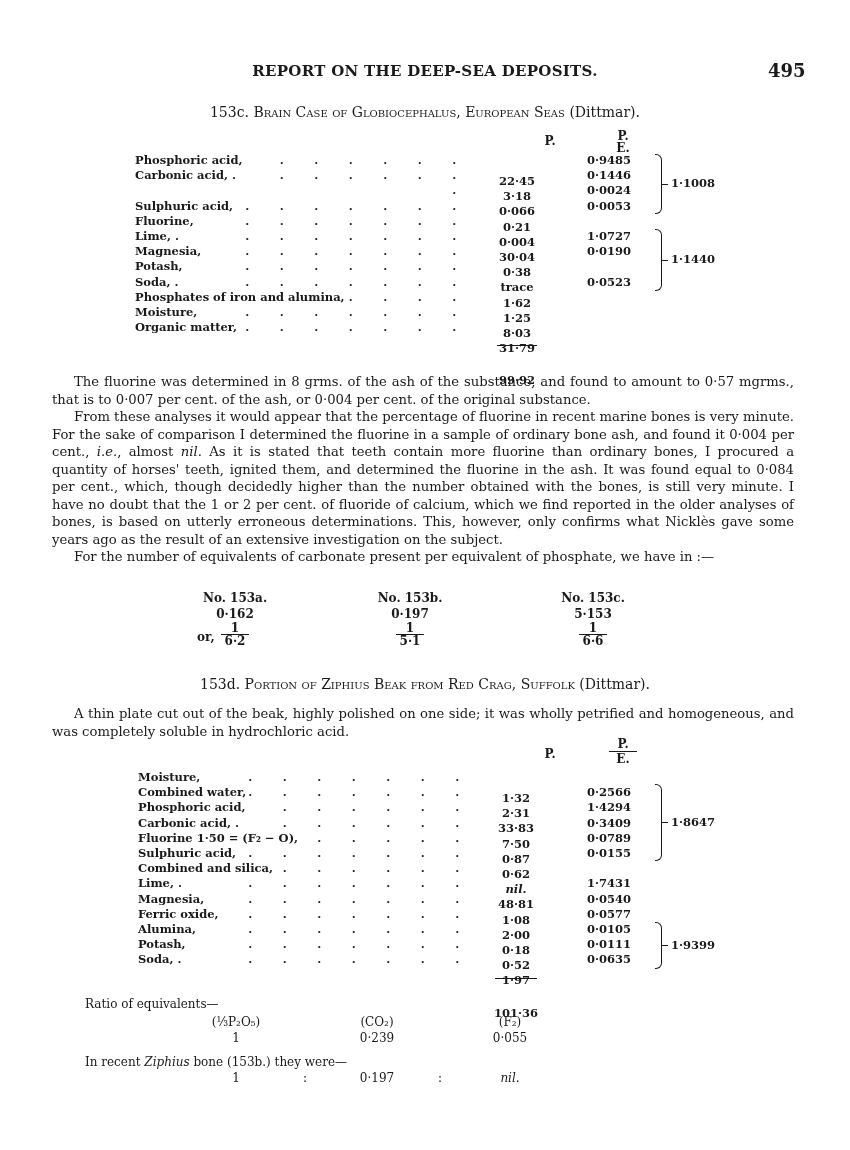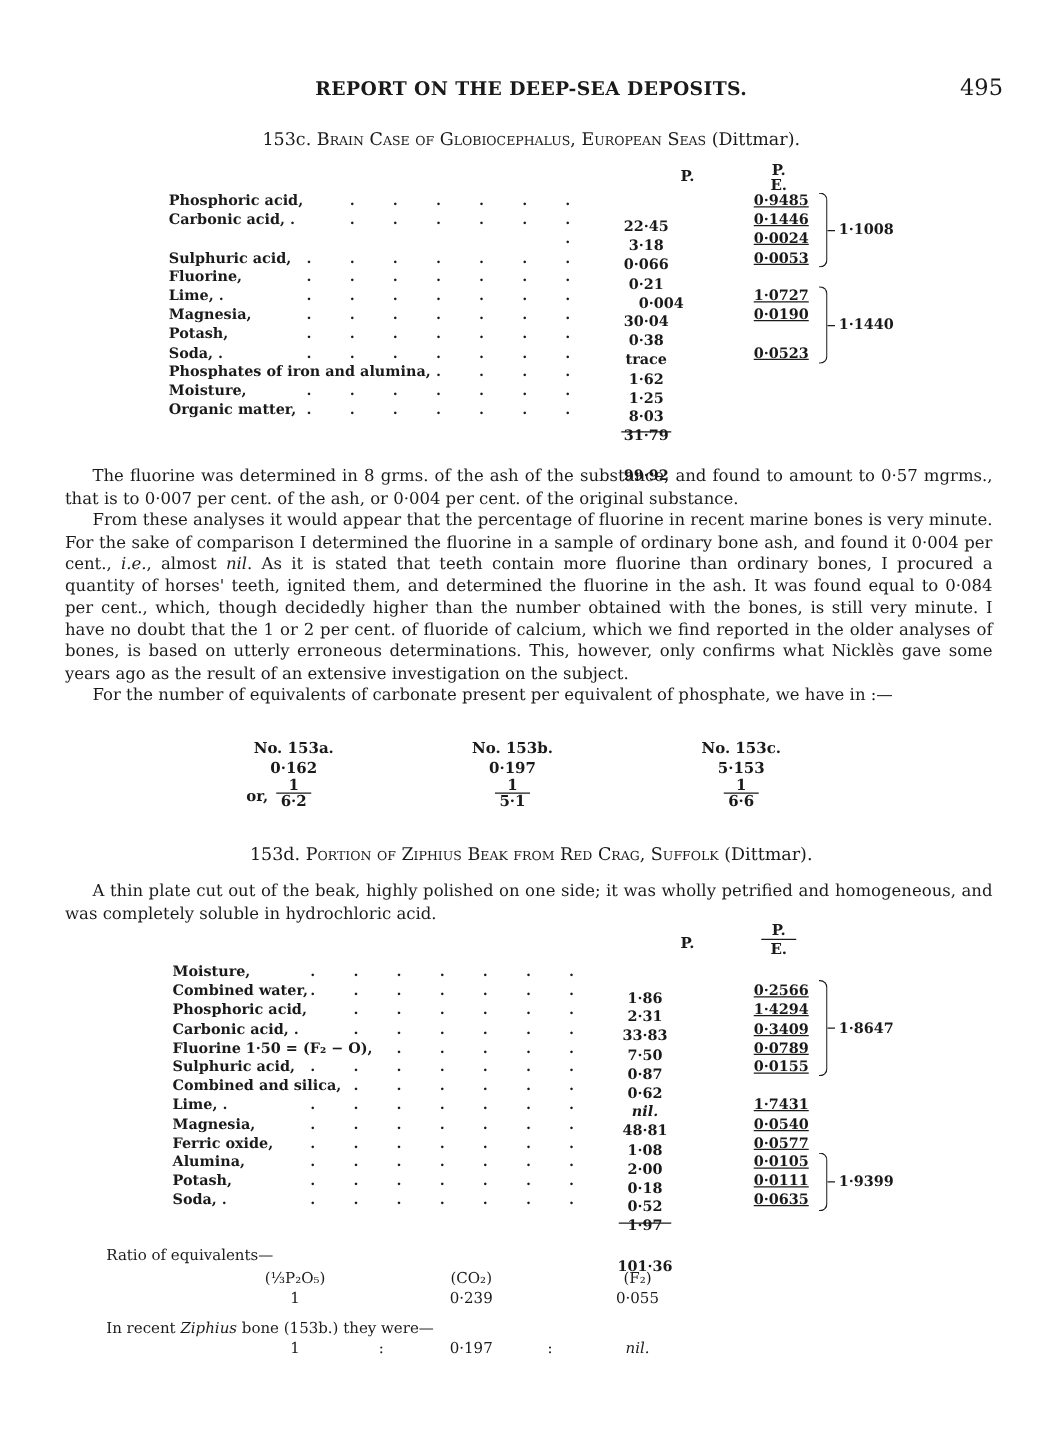--- a/index.html
+++ b/index.html
@@ -10,35 +10,35 @@
     color: #1a1a1a;
     overflow: hidden;
   }
   .abs { position: absolute; white-space: nowrap; }
 
   .running-head {
     top: 62px; left: 0; width: 850px; text-align: center;
     font-size: 15px; font-weight: bold; letter-spacing: 0.3px;
   }
   .page-number {
-    top: 60px; left: 768px; font-size: 18px; font-weight: normal;
+    top: 60px; left: 768px; font-size: 18px; font-weight: bold;
   }
   .section-title {
     left: 0; width: 850px; text-align: center;
     font-size: 14px;
   }
   .section-title .sc { font-variant: small-caps; }
 
   .tbl { position: absolute; font-size: 11.5px; font-weight: bold; }
   .row { position: absolute; height: 15px; line-height: 15px; }
   .row .lbl { position: absolute; left: 0; white-space: nowrap; }
   .row .dots { position: absolute; white-space: nowrap; letter-spacing: 0; }
   .row .dots span { display: inline-block; width: 34.5px; text-align: center; }
   .row .p { position: absolute; width: 60px; text-align: center; margin-top: 21px; }
-  .row .pe { position: absolute; width: 60px; text-align: right; text-decoration: underline; }
+  .row .pe { position: absolute; width: 60px; text-align: left; }
 
   .col-head { position: absolute; font-size: 12px; font-weight: bold; text-align: center; width: 40px; line-height: 12px; }
   .frac-line { border-top: 1px solid #1a1a1a; margin: 1px 6px; }
 
   .rule { position: absolute; border-top: 1.5px solid #1a1a1a; }
 
   .brace { position: absolute; border: 1.4px solid #1a1a1a; border-left: none; border-radius: 0 6px 6px 0; width: 7px; }
   .brace-tip { position: absolute; width: 6px; border-top: 1.4px solid #1a1a1a; }
   .brace-total { position: absolute; font-size: 11.5px; font-weight: bold; }
 
@@ -96,21 +96,21 @@
       </div>
       <div class="row" style="top: 68.6px; left: 0px; width: 620px;">
         <span class="lbl">Sulphuric acid,</span>
         <span class="dots" style="left: 95px;"><span>.</span><span>.</span><span>.</span><span>.</span><span>.</span><span>.</span><span>.</span></span>
         <span class="p" style="left: 352px;">0·21</span>
         <span class="pe" style="left: 452px;">0·0053</span>
       </div>
       <div class="row" style="top: 83.8px; left: 0px; width: 620px;">
         <span class="lbl">Fluorine,</span>
         <span class="dots" style="left: 95px;"><span>.</span><span>.</span><span>.</span><span>.</span><span>.</span><span>.</span><span>.</span></span>
-        <span class="p" style="left: 352px; text-align: right;">0·004</span>
+        <span class="p" style="left: 352px;">0·004</span>
         <span class="pe" style="left: 452px;"></span>
       </div>
       <div class="row" style="top: 99px; left: 0px; width: 620px;">
         <span class="lbl">Lime, .</span>
         <span class="dots" style="left: 95px;"><span>.</span><span>.</span><span>.</span><span>.</span><span>.</span><span>.</span><span>.</span></span>
         <span class="p" style="left: 352px;">30·04</span>
         <span class="pe" style="left: 452px;">1·0727</span>
       </div>
       <div class="row" style="top: 114.2px; left: 0px; width: 620px;">
         <span class="lbl">Magnesia,</span>
@@ -201,21 +201,21 @@
   <div class="col-head" style="left:392px; top:10px;">P.</div>
   <div class="col-head" style="left:465px; top:0px;">
     <div>P.</div>
     <div class="frac-line"></div>
     <div>E.</div>
   </div>
   <div id="rows-d">
       <div class="row" style="top: 32px; left: 0px; width: 620px;">
         <span class="lbl">Moisture,</span>
         <span class="dots" style="left: 95px;"><span>.</span><span>.</span><span>.</span><span>.</span><span>.</span><span>.</span><span>.</span></span>
-        <span class="p" style="left: 348px;">1·86</span>
+        <span class="p" style="left: 348px;">1·32</span>
         <span class="pe" style="left: 449px;"></span>
       </div>
       <div class="row" style="top: 47.2px; left: 0px; width: 620px;">
         <span class="lbl">Combined water,</span>
         <span class="dots" style="left: 95px;"><span>.</span><span>.</span><span>.</span><span>.</span><span>.</span><span>.</span><span>.</span></span>
         <span class="p" style="left: 348px;">2·31</span>
         <span class="pe" style="left: 449px;">0·2566</span>
       </div>
       <div class="row" style="top: 62.4px; left: 0px; width: 620px;">
         <span class="lbl">Phosphoric acid,</span>

